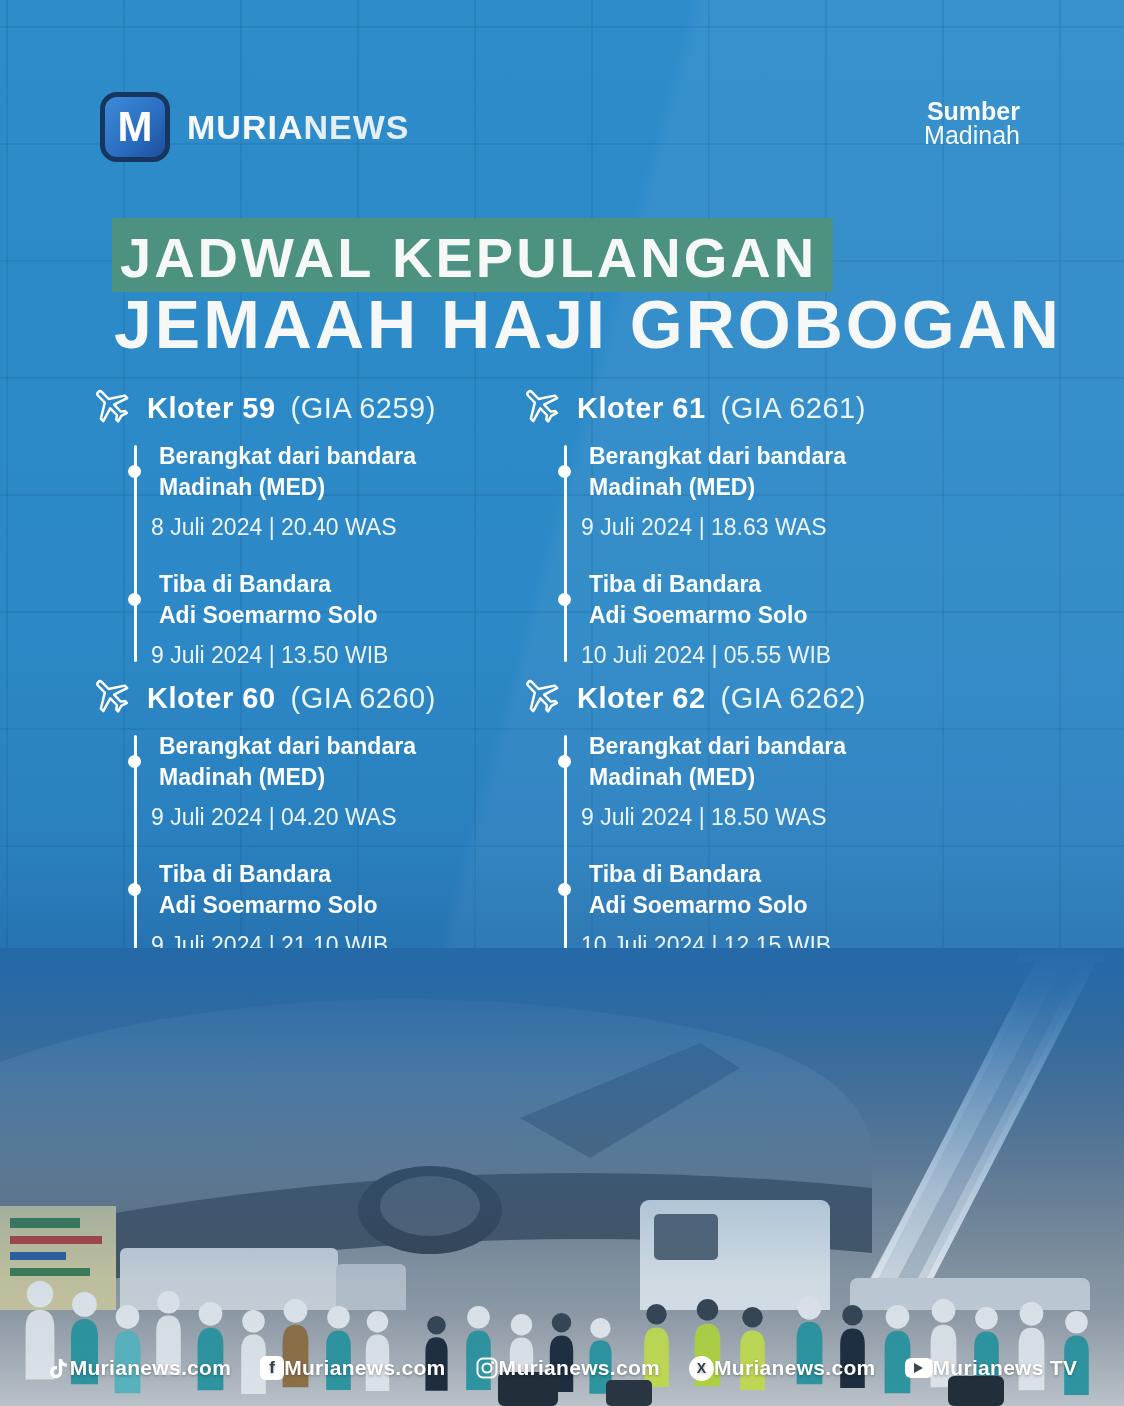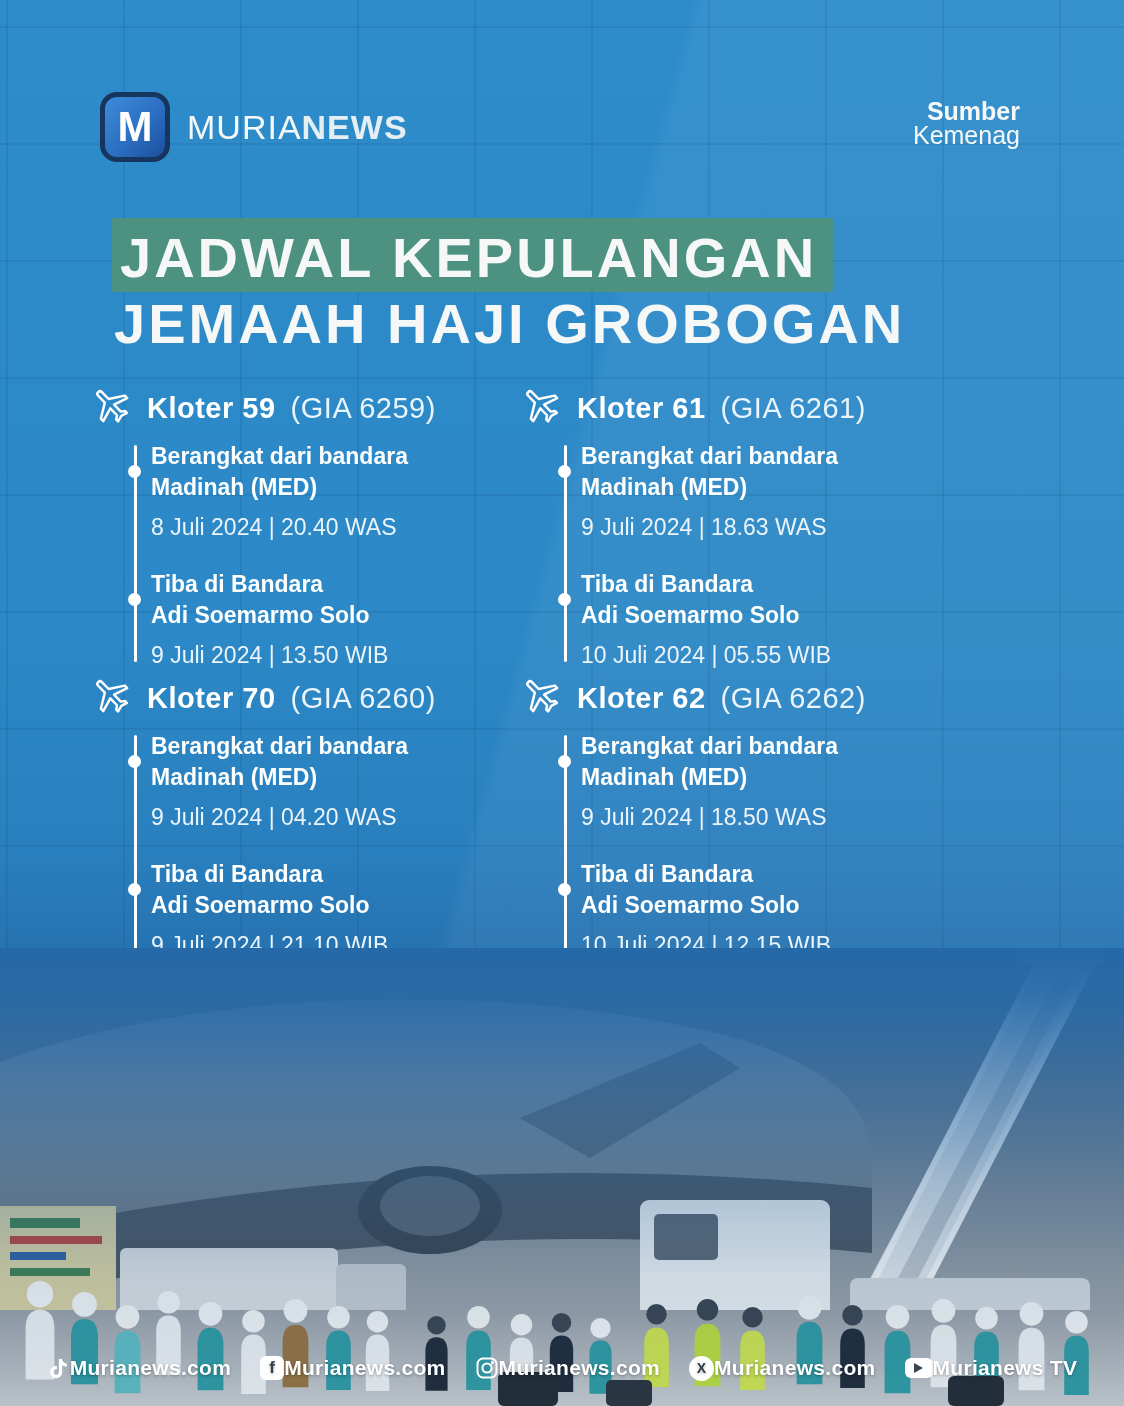--- a/index.html
+++ b/index.html
@@ -32,50 +32,50 @@
 
   
   .header-left{position:absolute;left:100px;top:92px;display:flex;align-items:center;gap:17px;}
   .logo-badge{
     width:70px;height:70px;border-radius:17px;border:5px solid var(--logo_navy);
     background:linear-gradient(135deg,#3d8bd8 0%,#2b6fc2 55%,#1c4f9c 100%);
     display:flex;align-items:center;justify-content:center;
   }
   .logo-badge span{color:#fff;font-size:42px;font-weight:bold;line-height:1;}
   .brand{font-size:34px;letter-spacing:1px;color:var(--text_white);white-space:nowrap;}
-  .brand .b{font-weight:normal;text-align:right;}
+  .brand .b{font-weight:bold;text-align:right;}
   .brand .l{font-weight:bold;opacity:.92;}
   .source{position:absolute;right:104px;top:99px;text-align:right;color:var(--text_white);font-size:25px;line-height:24px;}
   .source .s-label{font-weight:bold;}
 
   
   .headline{position:absolute;left:112px;top:218px;color:var(--text_white);font-weight:bold;}
   .headline .hl1{
     display:inline-block;background:var(--accent_green);
     font-size:56px;line-height:64px;letter-spacing:3px;padding:8px 16px 2px 8px;border-radius:2px;
   }
-  .headline .hl2{display:block;font-size:56px;line-height:62px;letter-spacing:3px;margin-top:1px;padding-left:2px;}
+  .headline .hl2{display:block;font-size:68px;line-height:62px;letter-spacing:3px;margin-top:1px;padding-left:2px;}
 
   
   .kloter-card{position:absolute;width:424px;color:#fff;}
   .kc-1{left:88px;top:383px;}
   .kc-2{left:518px;top:383px;}
   .kc-3{left:88px;top:673px;}
   .kc-4{left:518px;top:673px;}
   .kloter-header{display:flex;align-items:flex-end;gap:13px;white-space:nowrap;}
   .plane-icon{width:46px;height:42px;flex:0 0 auto;display:flex;align-items:center;justify-content:center;}
   .plane-icon svg{width:42px;height:42px;transform:rotate(-44deg);}
   .kloter-name{font-size:29px;font-weight:bold;letter-spacing:.5px;}
   .kloter-flight{font-size:29px;font-weight:normal;color:#e9f4fb;letter-spacing:.5px;margin-left:2px;}
   .timeline{position:relative;margin:16px 0 0 46px;padding-left:17px;}
   .timeline::before{content:"";position:absolute;left:0;top:4px;bottom:8px;width:3px;background:#fff;border-radius:2px;}
   .tl-item{position:relative;}
   .tl-item + .tl-item{margin-top:27px;}
   .tl-item::before{content:"";position:absolute;left:-23px;top:24px;width:13px;height:13px;border-radius:50%;background:#fff;}
-  .tl-label{font-size:23px;line-height:31px;font-weight:bold;color:#fdfefe;}
+  .tl-label{font-size:23px;line-height:31px;font-weight:bold;color:#fdfefe;margin-left:8px;}
   .tl-date{font-size:23px;line-height:30px;font-weight:normal;color:#eaf4fa;margin-top:9px;}
 
   
   .photo{position:absolute;left:0;top:948px;width:1124px;height:458px;}
   .photo svg{display:block;width:100%;height:100%;}
   .photo-overlay{
     position:absolute;left:0;top:948px;width:1124px;height:458px;pointer-events:none;
     background:linear-gradient(180deg,
       var(--deep_blue) 0%,
       rgba(37,105,168,0.93) 10%,
@@ -111,21 +111,21 @@
   <div class="header-left">
     <div class="logo-badge">
       <span>M</span>
     </div>
     <div class="brand">
       <span class="b">MURIA</span><span class="l">NEWS</span>
     </div>
   </div>
   <div class="source">
     <div class="s-label">Sumber</div>
-    <div class="s-value">Kemenag</div>
+    <div class="s-value">Madinah</div>
   </div>
 
   <div class="headline">
     <span class="hl1">JADWAL KEPULANGAN</span>
     <span class="hl2">JEMAAH HAJI GROBOGAN</span>
   </div>
 
   <div class="kloter-card kc-1">
     <div class="kloter-header">
       <span class="plane-icon">
@@ -182,21 +182,21 @@
     </div>
   </div>
 
   <div class="kloter-card kc-3">
     <div class="kloter-header">
       <span class="plane-icon">
         <svg viewBox="0 0 24 24">
             <path d="M21 16v-2l-8-5V3.5c0-.83-.67-1.5-1.5-1.5S10 2.67 10 3.5V9l-8 5v2l8-2.5V19l-2 1.5V22l3.5-1 3.5 1v-1.5L13 19v-5.5l8 2.5z" fill="none" stroke="#fff" stroke-width="1.4" stroke-linejoin="round"></path>
           </svg>
       </span>
-      <span class="kloter-name">Kloter 70</span>
+      <span class="kloter-name">Kloter 60</span>
       <span class="kloter-flight">(GIA 6260)</span>
     </div>
     <div class="timeline">
       <div class="tl-item">
         <div class="tl-label">
           <span>Berangkat dari bandara</span><br>
           <span>Madinah (MED)</span>
         </div>
         <div class="tl-date">9 Juli 2024 | 04.20 WAS</div>
       </div>

